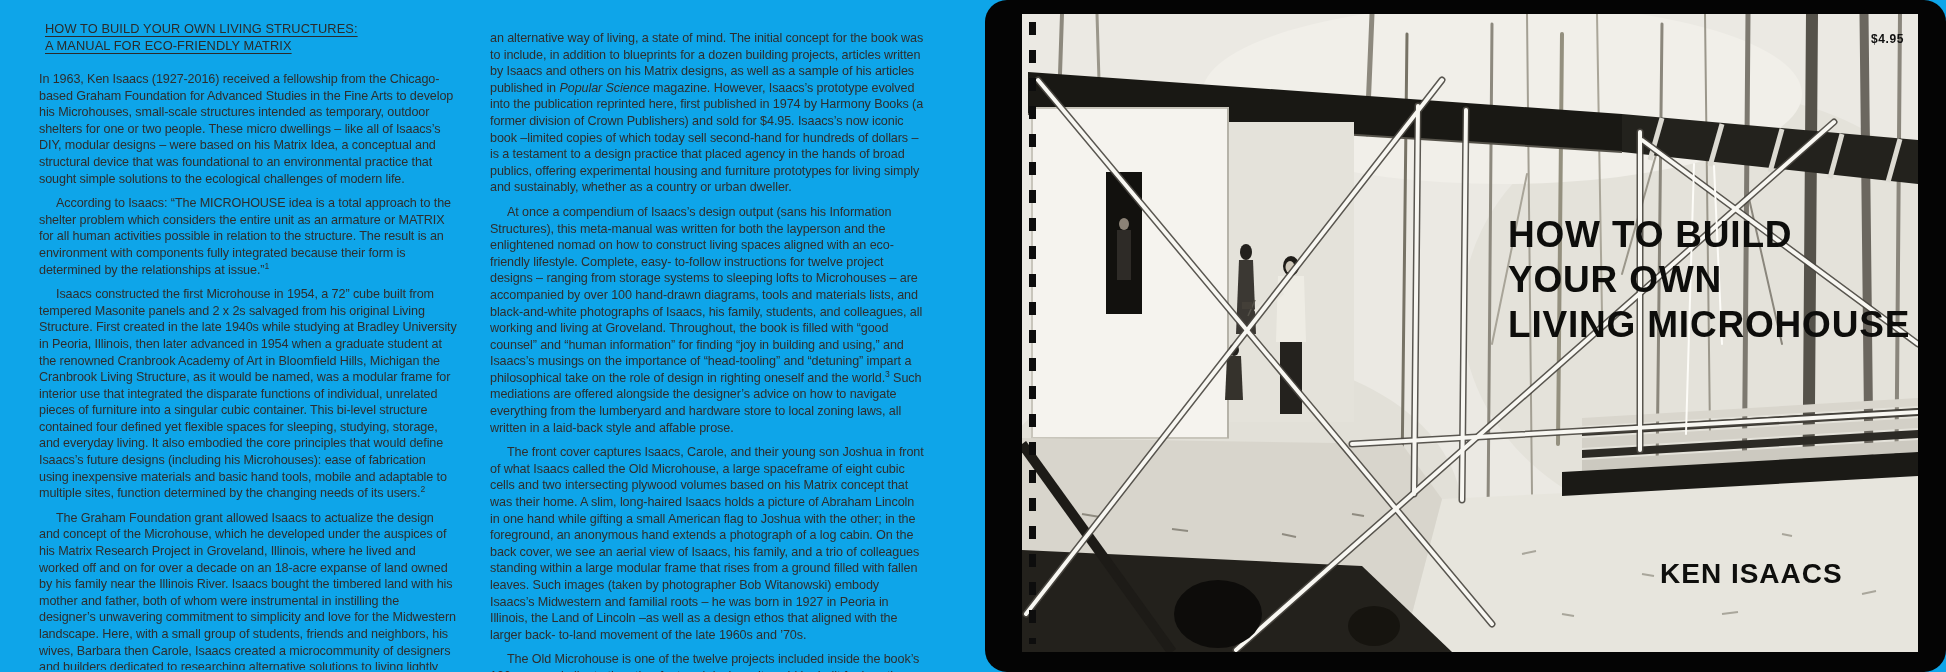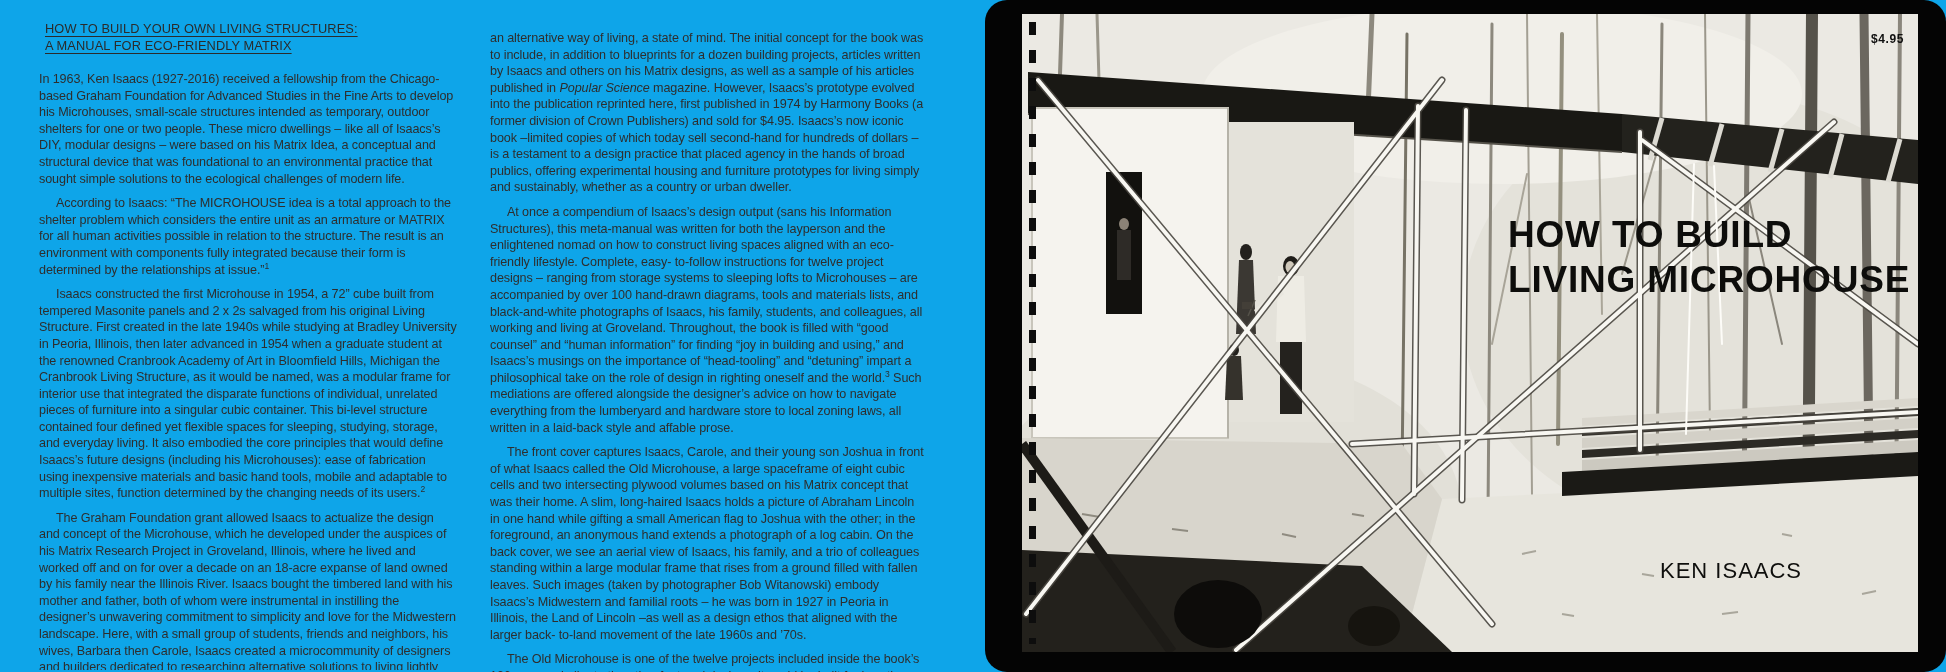--- a/index.html
+++ b/index.html
@@ -22,21 +22,21 @@
   .cover-pane{position:absolute;left:985px;top:0;width:961px;height:672px;background:#040404;border-radius:22px;}
   .photo{position:absolute;left:37px;top:14px;width:896px;height:638px;background:#ebe9e3;overflow:hidden;}
   .photo svg{position:absolute;left:0;top:0;width:100%;height:100%;}
   .binding{position:absolute;left:7px;top:8px;width:7px;height:622px;
            background:repeating-linear-gradient(180deg,#0d0d0d 0 13px,rgba(0,0,0,0) 13px 28px);}
   .price{position:absolute;top:18px;right:14px;font-size:12px;font-weight:bold;
          letter-spacing:0.6px;color:#101010;}
   .cover-title{position:absolute;left:486px;top:174px;font-size:37px;line-height:45px;
                font-weight:bold;letter-spacing:0.8px;color:#0d0d0b;white-space:nowrap;margin-top:24px;}
   .cover-title span{display:block;}
-  .author{position:absolute;left:638px;top:544px;font-size:22px;font-weight:normal;
+  .author{position:absolute;left:638px;top:544px;font-size:28px;font-weight:bold;
           letter-spacing:1px;color:#0f0f0d;}
 </style>
 </head>
 <body>
 
 <div class="page">
 
   <section>
     <div class="text-col" id="col1">
       <h1 class="art-head">
@@ -183,19 +183,20 @@
           <ellipse cx="196" cy="600" rx="44" ry="34" fill="#0d0c0a"></ellipse>
           <ellipse cx="352" cy="612" rx="26" ry="20" fill="#16140f"></ellipse>
         </g>
       </svg>
 
       <div class="binding"></div>
       <div class="price">$4.95</div>
 
       <div class="cover-title">
         <span>HOW TO BUILD</span>
+        <span>YOUR OWN</span>
         <span>LIVING MICROHOUSE</span>
       </div>
 
       <div class="author">KEN ISAACS</div>
     </div>
   </section>
 </div>
 
 </body></html>

